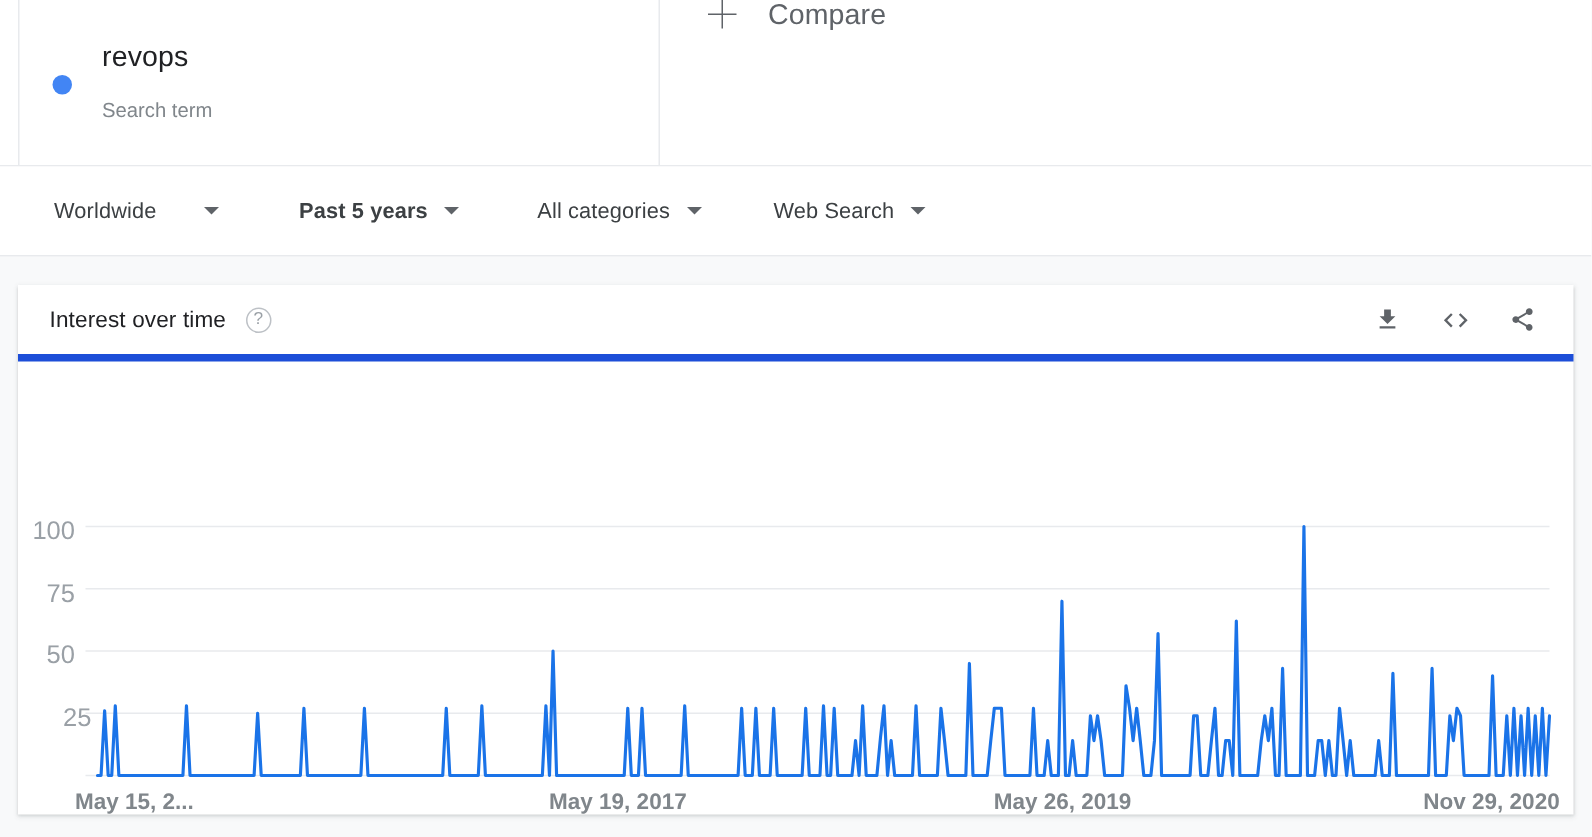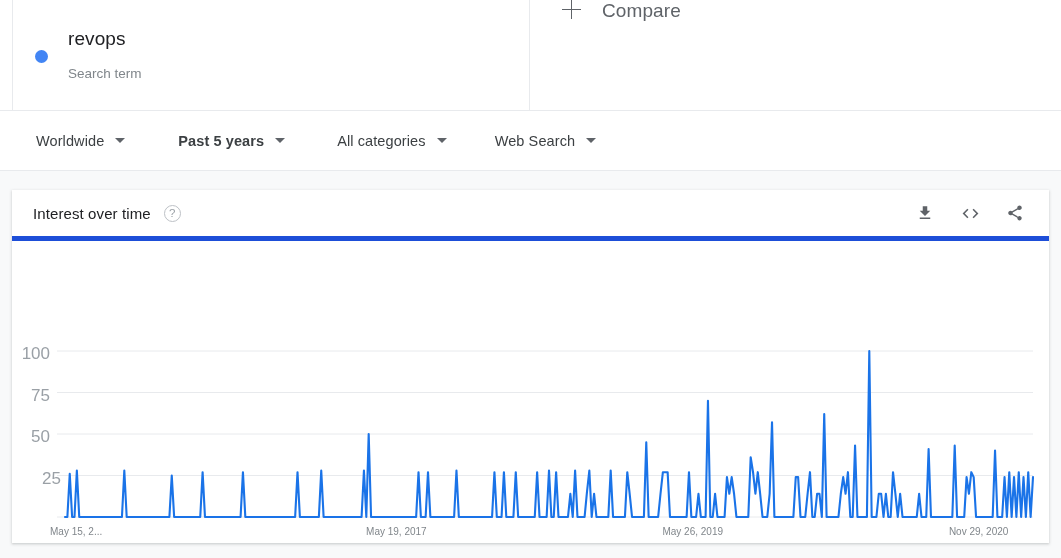--- a/index.html
+++ b/index.html
@@ -11,21 +11,21 @@
   }
 
   
   .term-bar {
     display: flex;
     height: 111px;
     background: #fff;
     border-bottom: 1px solid #e8eaed;
   }
   .term-card {
-    width: 518px;
+    width: 428px;
     margin-left: 12px;
     border-left: 1px solid #e8eaed;
     border-right: 1px solid #e8eaed;
     display: flex;
     align-items: center;
     padding-left: 22px;
   }
   .term-dot {
     width: 13px; height: 13px;
     border-radius: 50%;
@@ -92,21 +92,21 @@
     color: #3c4043;
     letter-spacing: .1px;
   }
   .caret {
     width: 0; height: 0;
     margin-left: 11px;
     border-left: 5px solid transparent;
     border-right: 5px solid transparent;
     border-top: 5.5px solid #5f6368;
   }
-  .f0 { margin-right: 53px; }
+  .f0 { margin-right: 53px; gap: 21px; }
   .f1 { margin-right: 52px; font-weight: bold; }
   .f2 { margin-right: 48px; }
 
   
   .chart-card {
     position: absolute;
     left: 12px; top: 190px;
     width: 1037px; height: 353px;
     background: #fff;
     box-shadow: 0 1px 2px rgba(60,64,67,.18), 0 1px 3px 1px rgba(60,64,67,.07);
@@ -154,23 +154,24 @@
   .plot-svg { position: absolute; left: 0; top: 0; }
   .ylab {
     position: absolute;
     font-size: 17px;
     color: #9aa0a6;
     text-align: right;
     width: 30px;
   }
   .xlab {
     position: absolute;
-    font-size: 10px;
+    font-size: 15px;
     color: #80868b;
     white-space: nowrap;
+    font-weight: bold;
   }
 </style>
 </head>
 <body>
 
 <div class="term-bar">
   <div class="term-card">
     <span class="term-dot" style="background: rgb(66, 133, 244);"></span>
     <span class="term-texts">
       <span class="term-name">revops</span>

